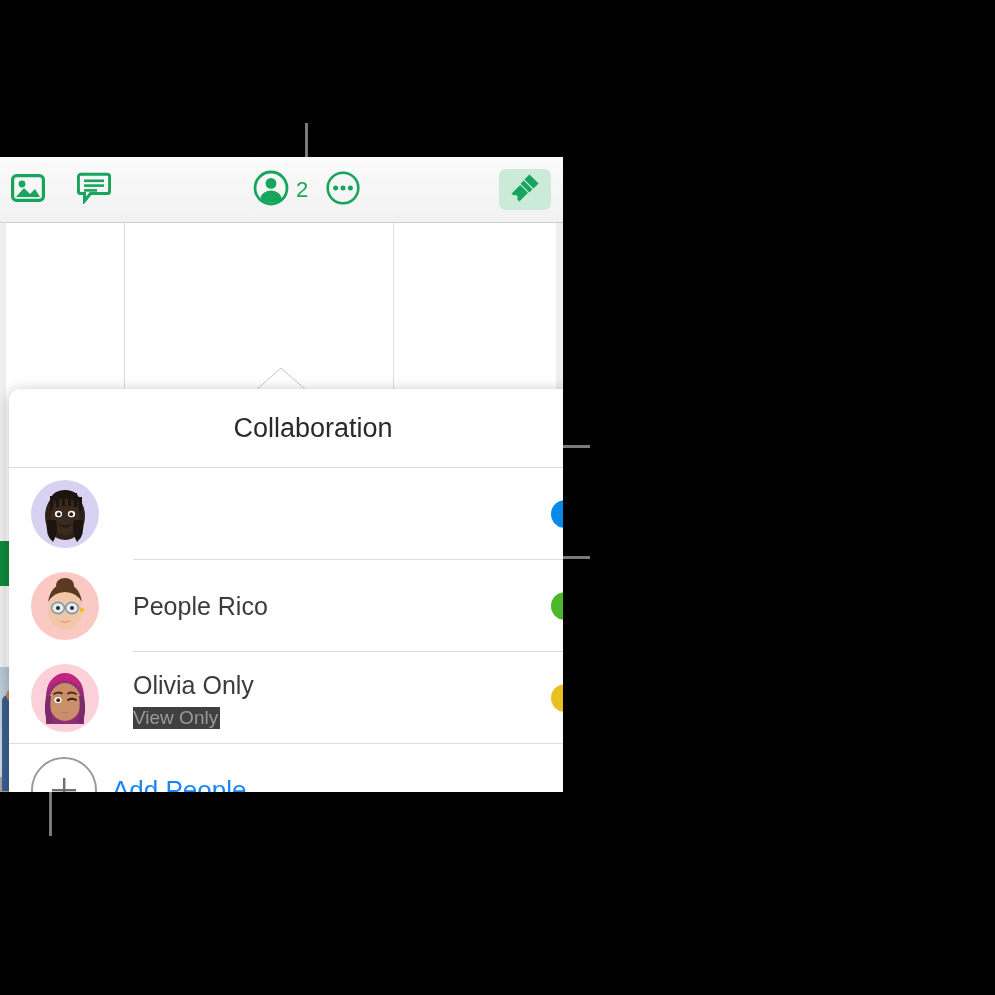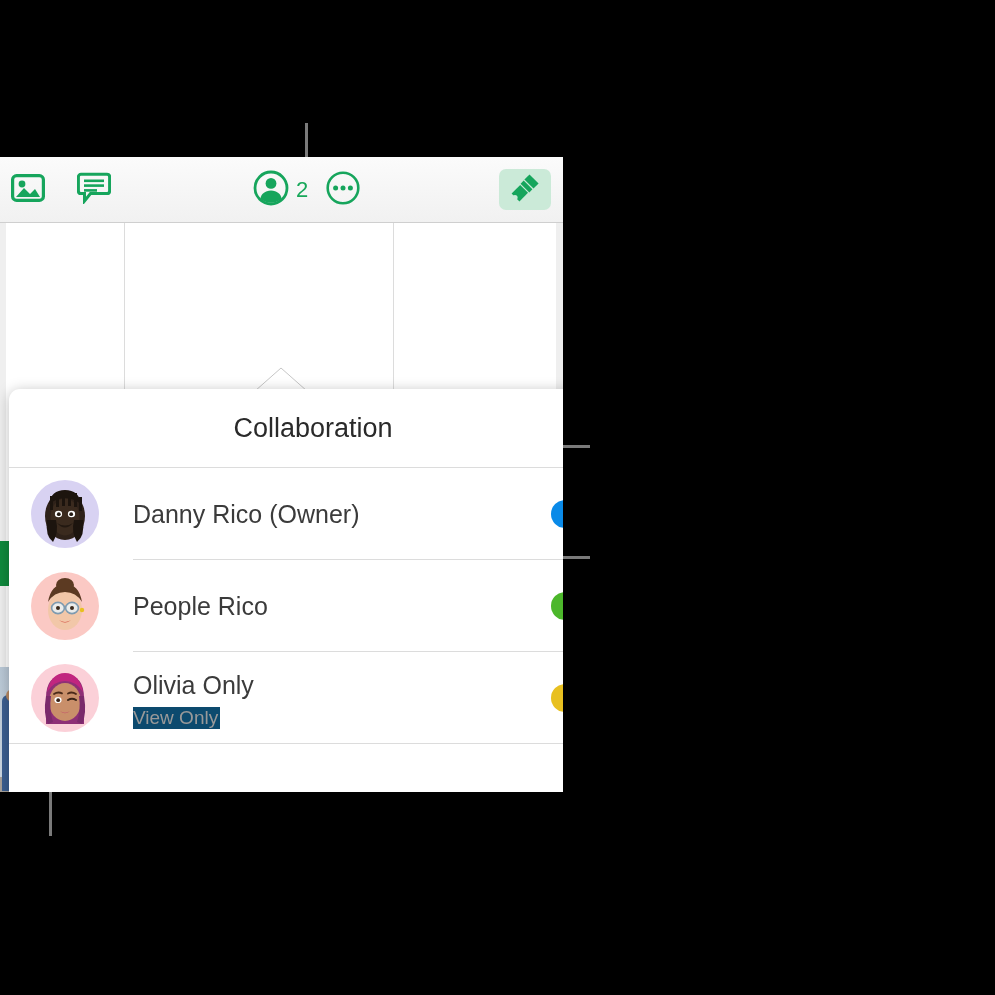--- a/index.html
+++ b/index.html
@@ -43,21 +43,21 @@
     font-size:27px;color:#2a2a2a;}
   .sep{height:1px;background:#dcdcdc;margin:0;}
   .sep-inset{margin-left:124px;}
 
   .prow{position:relative;height:91px;display:flex;align-items:center;}
   .avatar{position:absolute;left:22px;top:50%;transform:translateY(-50%);
     width:68px;height:68px;border-radius:50%;overflow:hidden;}
   .pname{position:absolute;left:124px;font-size:25px;color:#3b3b3b;}
   .prow.single .pname{top:50%;transform:translateY(-50%);}
   .prow.dual .pname{top:19px;}
-  .psub{position:absolute;left:124px;top:55px;font-size:19px;color:#999;background:#0c4a6e;padding-right:2px;}
+  .psub{position:absolute;left:124px;top:55px;font-size:19px;color:#999;background:#404040;padding-right:2px;}
   .dot{position:absolute;right:38px;top:50%;transform:translateY(-50%);
     width:28px;height:28px;border-radius:50%;}
 
   .addrow{position:relative;height:92px;display:flex;align-items:center;}
   .plus-circle{position:absolute;left:22px;top:50%;transform:translateY(-50%);
     width:62px;height:62px;border-radius:50%;border:2px solid #9a9a9a;
     display:flex;align-items:center;justify-content:center;}
   .addlabel{position:absolute;left:103px;top:50%;transform:translateY(-50%);
     font-size:26px;color:#1785f5;}
 
@@ -182,21 +182,20 @@
             <rect x="48" y="17" width="3" height="14" fill="#1c140e"></rect>
             <ellipse cx="27.5" cy="34" rx="3.6" ry="3.2" fill="#fff"></ellipse>
             <ellipse cx="40.5" cy="34" rx="3.6" ry="3.2" fill="#fff"></ellipse>
             <circle cx="27.8" cy="34.2" r="1.9" fill="#231a12"></circle>
             <circle cx="40.2" cy="34.2" r="1.9" fill="#231a12"></circle>
             <path d="M26 43 q8 5 16 0 q-8 9 -16 0 z" fill="#221811"></path>
             <path d="M16 40 q-2 16 6 22 q6 -10 3 -22 z" fill="#1c140e"></path>
             <path d="M52 40 q2 16 -6 22 q-6 -10 -3 -22 z" fill="#1c140e"></path>
           </svg>
         </div>
-        <div class="pname">Danny Rico (Owner)</div>
         <div class="dot" style="background:#0a8ae8"></div>
       </div>
       <div class="sep sep-inset"></div>
 
       <div class="prow single">
         <div class="avatar" style="background:#fbc9c4">
           <svg class="mj" viewBox="0 0 68 68">
             <ellipse cx="34" cy="38" rx="17" ry="20" fill="#f2c7a8"></ellipse>
             <path d="M17 30 q3 -18 17 -18 q14 0 17 18 q-6 -10 -17 -10 q-11 0 -17 10 z" fill="#5c3a22"></path>
             <ellipse cx="34" cy="13" rx="9" ry="7" fill="#5c3a22"></ellipse>
@@ -231,16 +230,25 @@
             <path d="M37 29.5 q4 -2.2 8 0.6" fill="none" stroke="#4a2a1a" stroke-width="1.8" stroke-linecap="round"></path>
             <path d="M29 47 q5 3.4 10 0 q-5 4.6 -10 0 z" fill="#c2506a"></path>
           </svg>
         </div>
         <div class="pname">Olivia Only</div>
         <div class="psub">View Only</div>
         <div class="dot" style="background:#e8c020"></div>
       </div>
       <div class="sep"></div>
 
+      <div class="addrow">
+        <div class="plus-circle">
+          <svg width="30" height="30" viewBox="0 0 30 30">
+            <rect x="14" y="3" width="2.4" height="24" fill="#6e6e6e"></rect>
+            <rect x="3" y="14" width="24" height="2.4" fill="#6e6e6e"></rect>
+          </svg>
+        </div>
+        <div class="addlabel">Add People</div>
+      </div>
 
     </div>
   </div>
 </div>
 
 </body></html>

